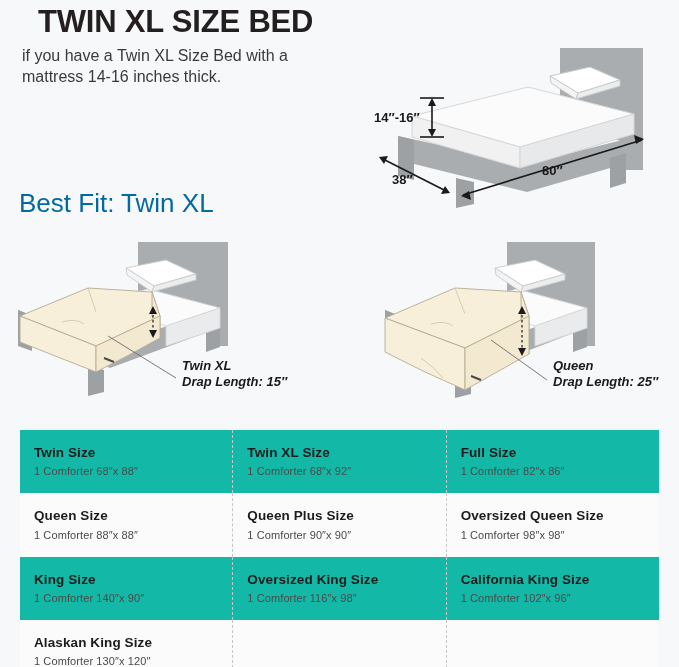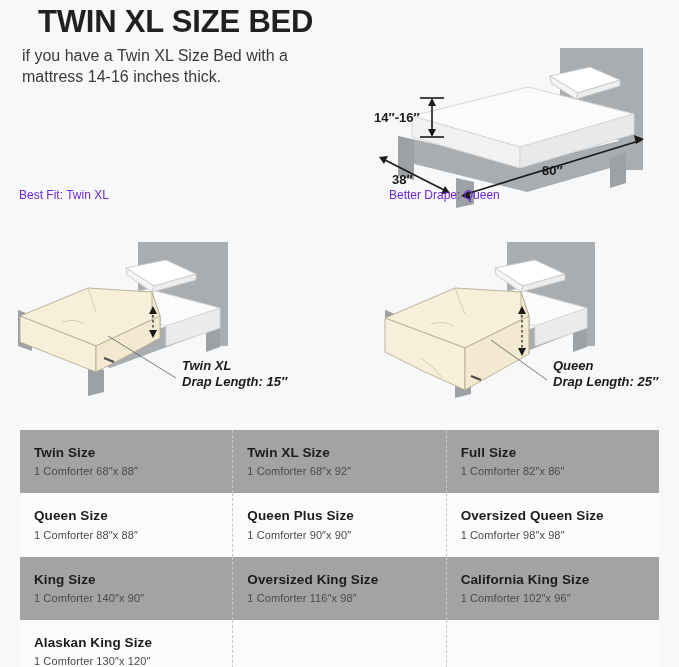--- a/index.html
+++ b/index.html
@@ -62,23 +62,23 @@
     top: 0;
     width: 340px;
     height: 232px;
   }
   .panel.left  { left: 0px; }
   .panel.right { left: 339px; }
 
   .panel-title {
     position: absolute;
     top: 6px;
-    font-size: 12px;
+    font-size: 26px;
     font-weight: normal;
-    color: #6d28d9;
+    color: #0369a1;
     white-space: nowrap;
   }
   .panel.left  .panel-title { left: 19px; }
   .panel.right .panel-title { left: 50px; }
 
   .panel-figure {
     position: absolute;
     top: 24px;
     left: 0;
     width: 340px;
@@ -95,21 +95,21 @@
     table-layout: fixed;
   }
   .size-table td {
     width: 33.33%;
     padding: 13px 0 13px 14px;
     vertical-align: top;
     border-right: 1px dashed #c6c6c6;
     height: 27px;
   }
   .size-table td:last-child { border-right: none; }
-  .size-table tr.shaded td { background: #a3a3a3; }
+  .size-table tr.shaded td { background: #14b8a6; }
   .size-table tr.plain  td { background: #fbfbfb; }
 
   .cell-title {
     display: block;
     font-size: 13.5px;
     font-weight: bold;
     color: #1c1c1c;
     line-height: 1.5;
     letter-spacing: 0.1px;
   }
@@ -234,21 +234,20 @@
         </g>
 
         <line x1="108" y1="130" x2="176" y2="172" stroke="#6b6b6b" stroke-width="0.9"></line>
         <text class="call-label" x="182" y="164">Twin XL</text>
         <text class="call-label" x="182" y="180">Drap Length: 15″</text>
       </svg>
     </div>
   </div>
 
   <div class="panel right">
-    <div class="panel-title">Better Drape: Queen</div>
     <div class="panel-figure">
       <svg width="340" height="208" viewBox="0 0 340 208">
 
         <path d="M168 36 L256 36 L256 114 L168 114 Z" fill="#a9adb0"></path>
         <path d="M238 114 L256 114 L256 140 L238 140 Z" fill="#a9adb0"></path>
 
         <path d="M46 124 L140 164 L252 120 L252 100 L140 142 L46 104 Z" fill="#a9adb0"></path>
         <path d="M46 104 L46 140 L60 145 L60 110 Z" fill="#9da1a4"></path>
         <path d="M116 162 L116 192 L132 188 L132 166 Z" fill="#9da1a4"></path>
         <path d="M234 122 L234 146 L248 141 L248 118 Z" fill="#9da1a4"></path>

